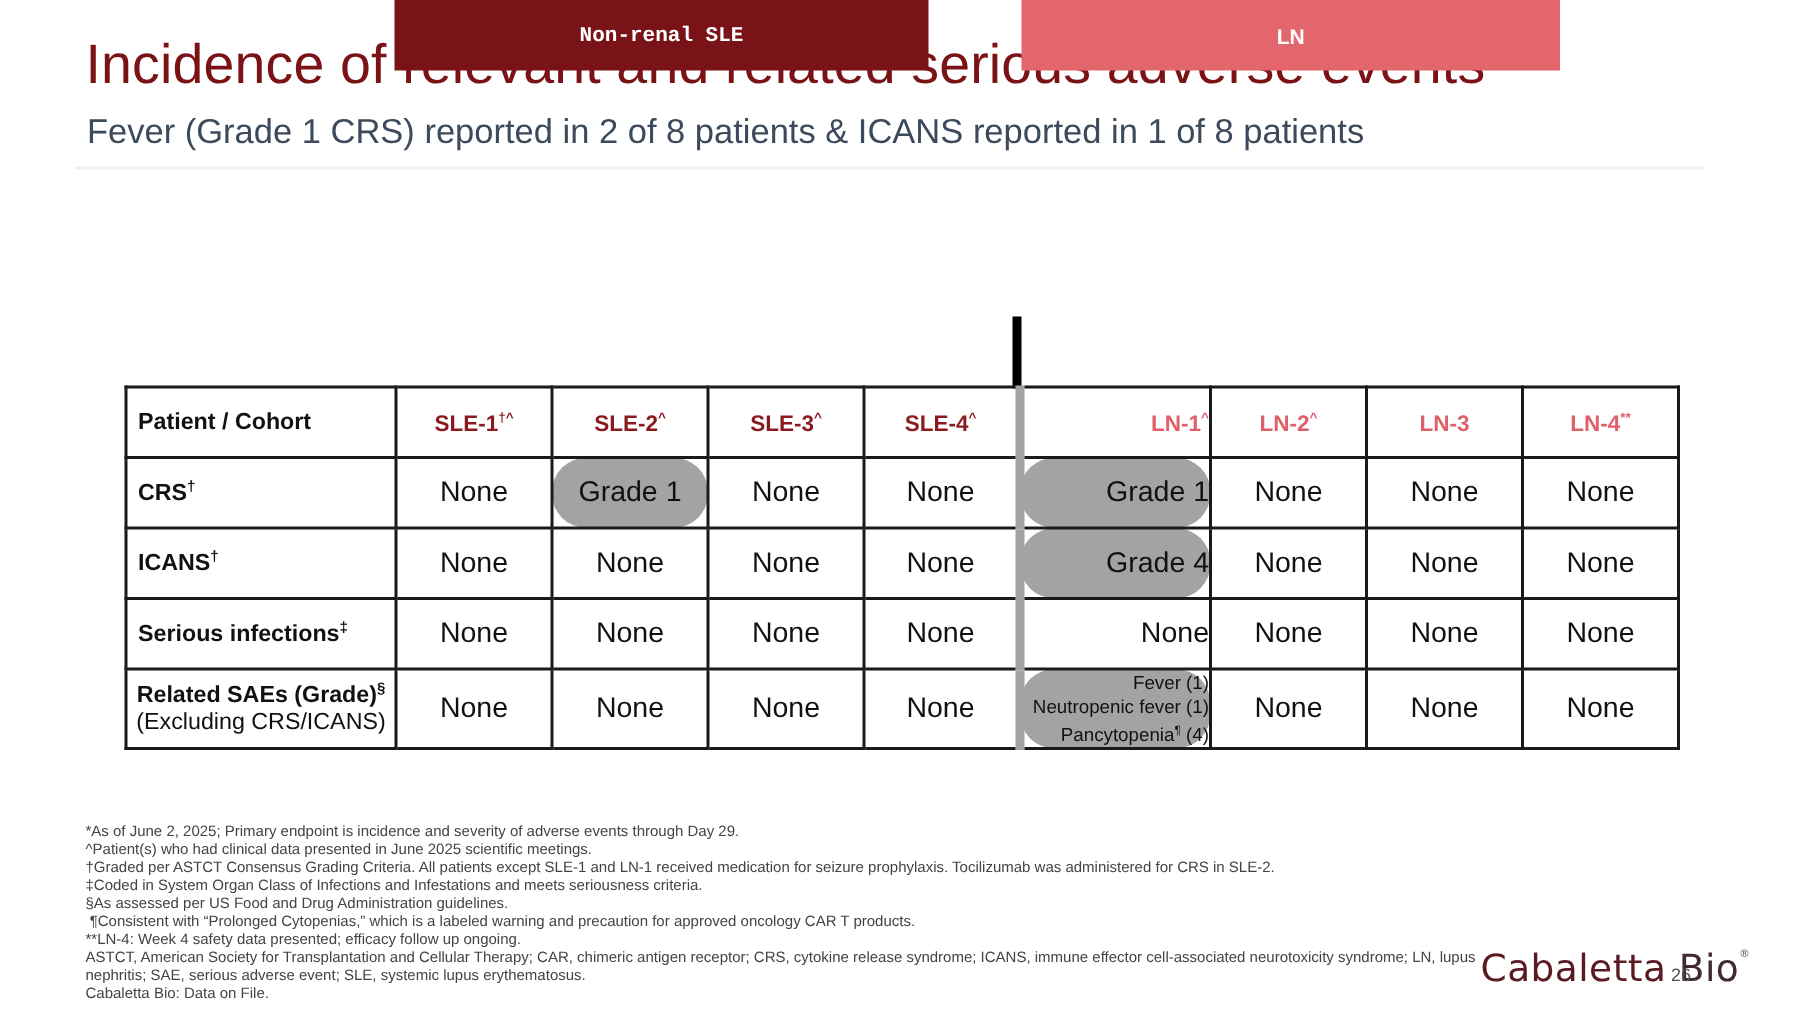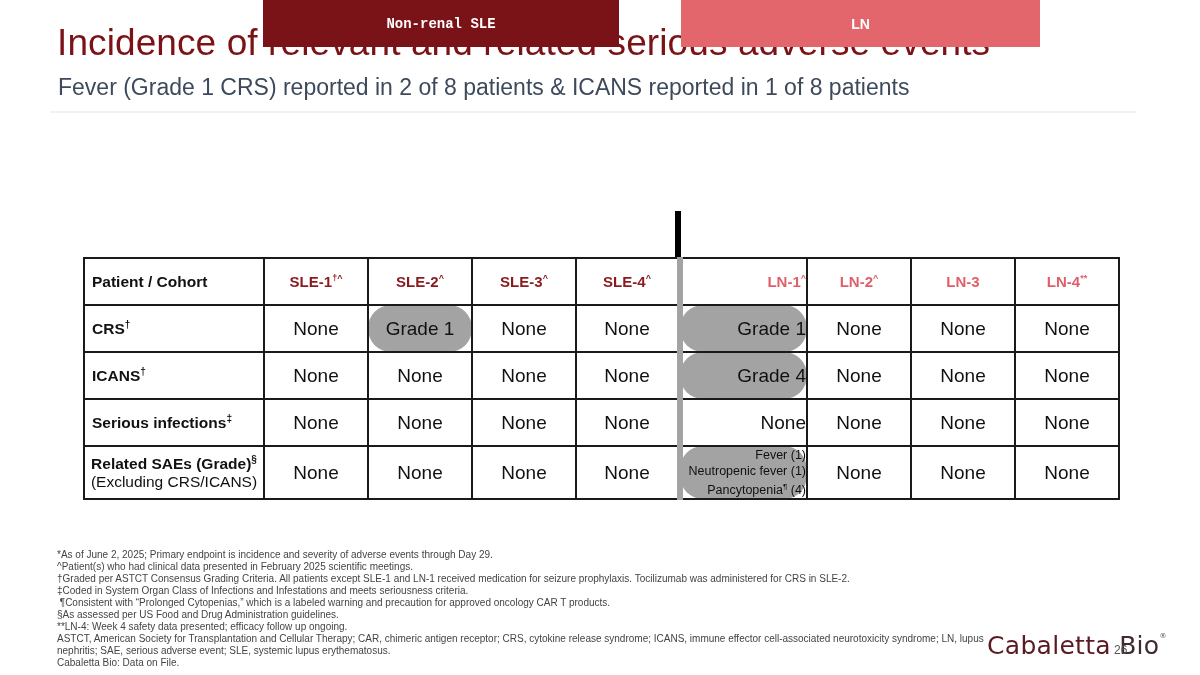--- a/index.html
+++ b/index.html
@@ -159,25 +159,25 @@
     </td>
     <td>None</td>
     <td>None</td>
     <td>None</td>
   </tr>
 </tbody>
   </table>
 
 <div class="footnotes">
   <div>*As of June 2, 2025; Primary endpoint is incidence and severity of adverse events through Day 29.</div>
-  <div>^Patient(s) who had clinical data presented in February 2025 scientific meetings.</div>
+  <div>^Patient(s) who had clinical data presented in June 2025 scientific meetings.</div>
   <div>†Graded per ASTCT Consensus Grading Criteria. All patients except SLE-1 and LN-1 received medication for seizure prophylaxis. Tocilizumab was administered for CRS in SLE-2.</div>
   <div>‡Coded in System Organ Class of Infections and Infestations and meets seriousness criteria.</div>
+  <div>§As assessed per US Food and Drug Administration guidelines.</div>
   <div style="white-space:pre"> ¶Consistent with “Prolonged Cytopenias,” which is a labeled warning and precaution for approved oncology CAR T products.</div>
-  <div>§As assessed per US Food and Drug Administration guidelines.</div>
   <div>**LN-4: Week 4 safety data presented; efficacy follow up ongoing.</div>
   <div class="wrap">ASTCT, American Society for Transplantation and Cellular Therapy; CAR, chimeric antigen receptor; CRS, cytokine release syndrome; ICANS, immune effector cell-associated neurotoxicity syndrome; LN, lupus nephritis; SAE, serious adverse event; SLE, systemic lupus erythematosus.</div>
   <div>Cabaletta Bio: Data on File.</div>
 </div>
 
 <div class="logo">
   <span>Cabaletta</span> <span class="bio">Bio</span><sup>®</sup>
 </div>
 <div class="page-num">26</div>
 

